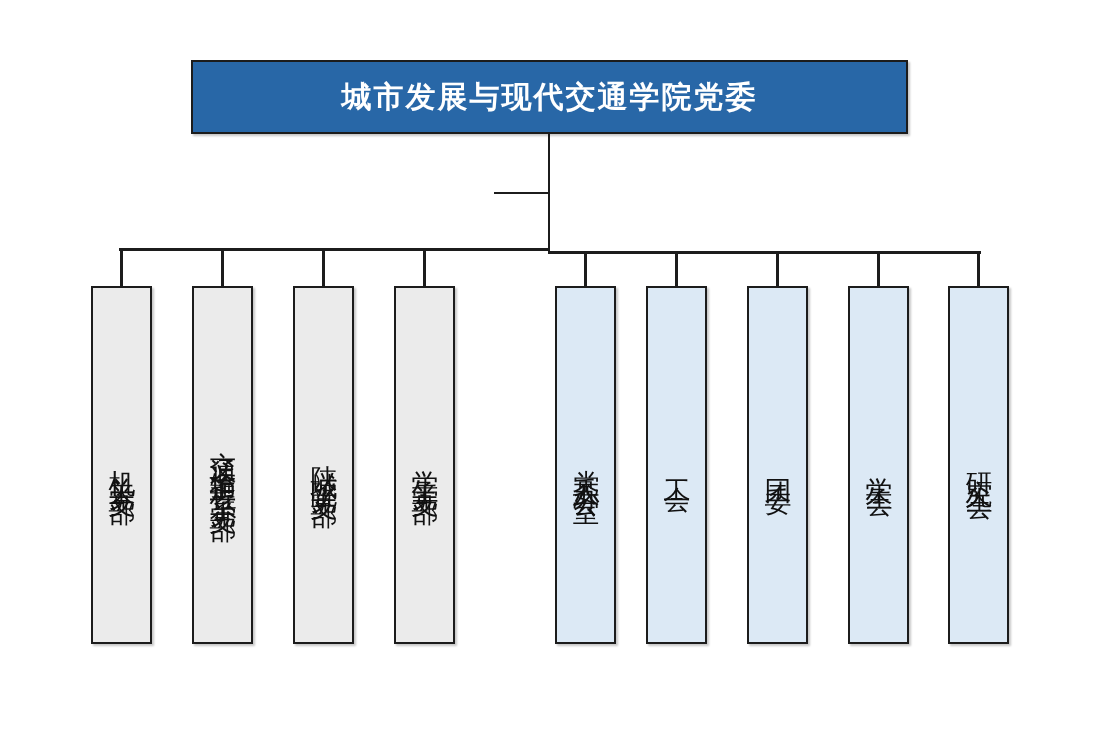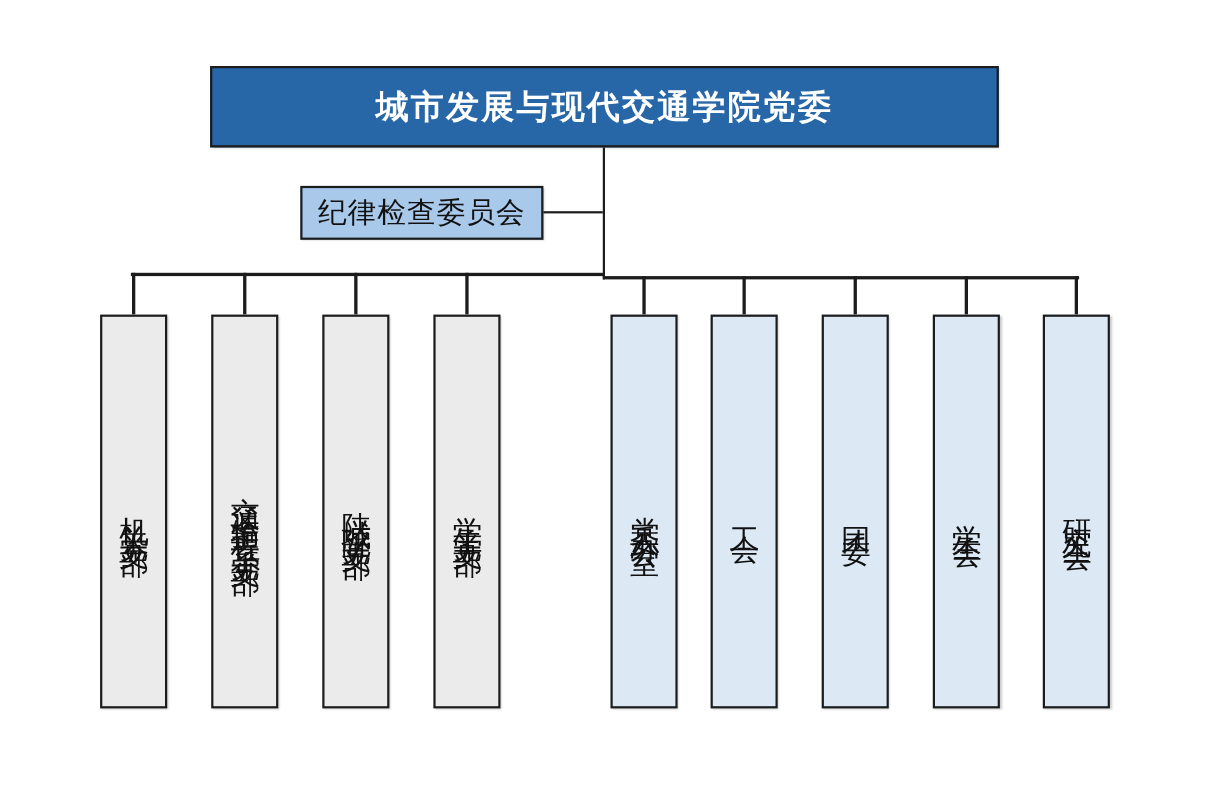--- a/index.html
+++ b/index.html
@@ -77,23 +77,20 @@
 <body>
 
 <div class="canvas">
 
   <div class="box root-box">
     <span>城市发展与现代交通学院党委</span>
   </div>
 
   <div class="line trunk"></div>
 
-  <div class="box side-box">
-    <span>纪律检查委员会</span>
-  </div>
 
   <div class="line side-connector"></div>
 
   <div class="line rail-left"></div>
   <div class="line rail-right"></div>
 
   <div id="children">
       <div class="line drop" style="left: 120px;"></div>
       <div class="box child-box gray" style="left: 91px;">
         <span class="vtext">机关党支部</span>

